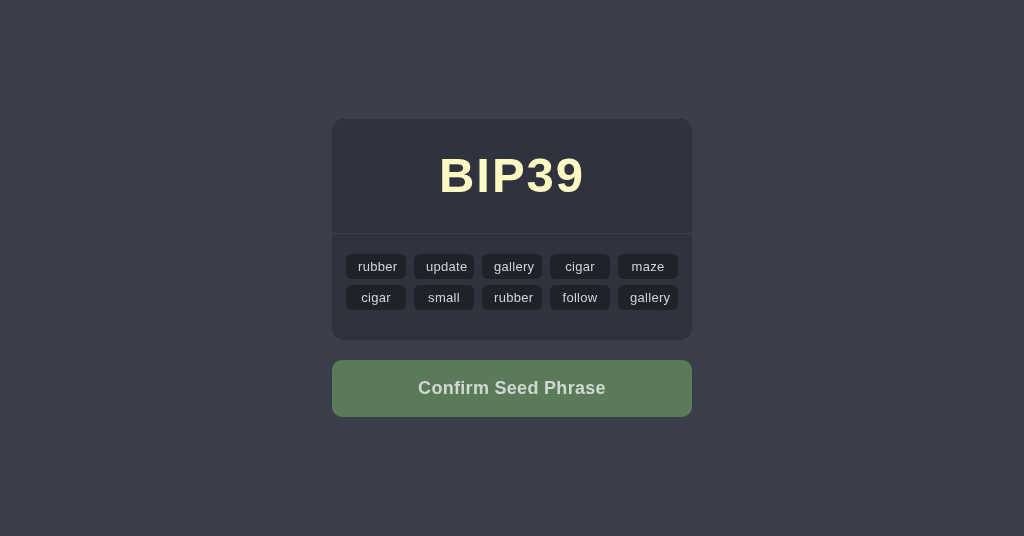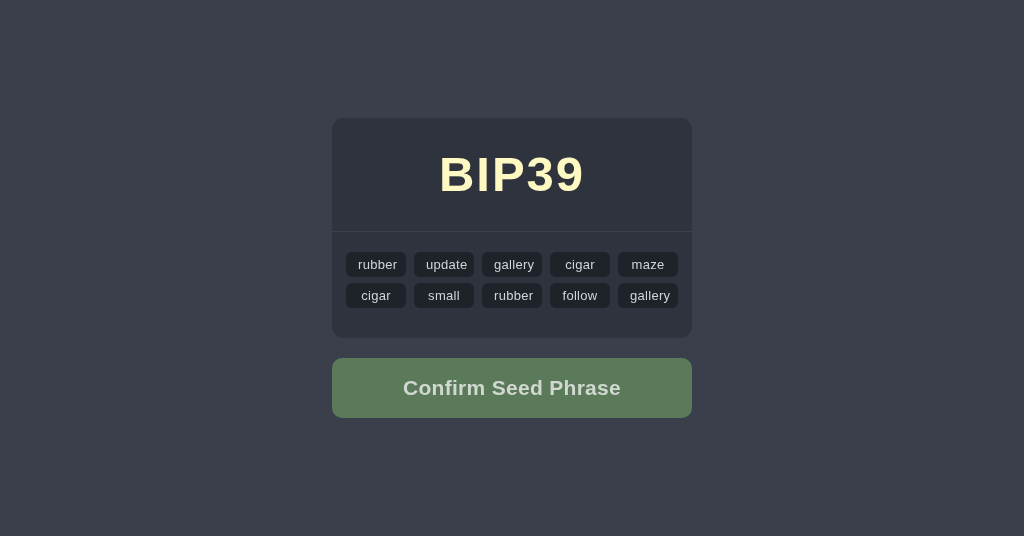--- a/index.html
+++ b/index.html
@@ -75,21 +75,21 @@
       text-align: center;
     }
 
     .confirm-button {
       width: 360px;
       padding: 18px;
       background-color: #5a7a5a;
       border: none;
       border-radius: 10px;
       color: #d0d8d0;
-      font-size: 21px;
+      font-size: 18px;
       font-weight: 600;
       cursor: pointer;
       letter-spacing: 0.3px;
     }
   </style>
 </head>
 <body>
 
 <div class="main-container">
   <div class="bip-card">

